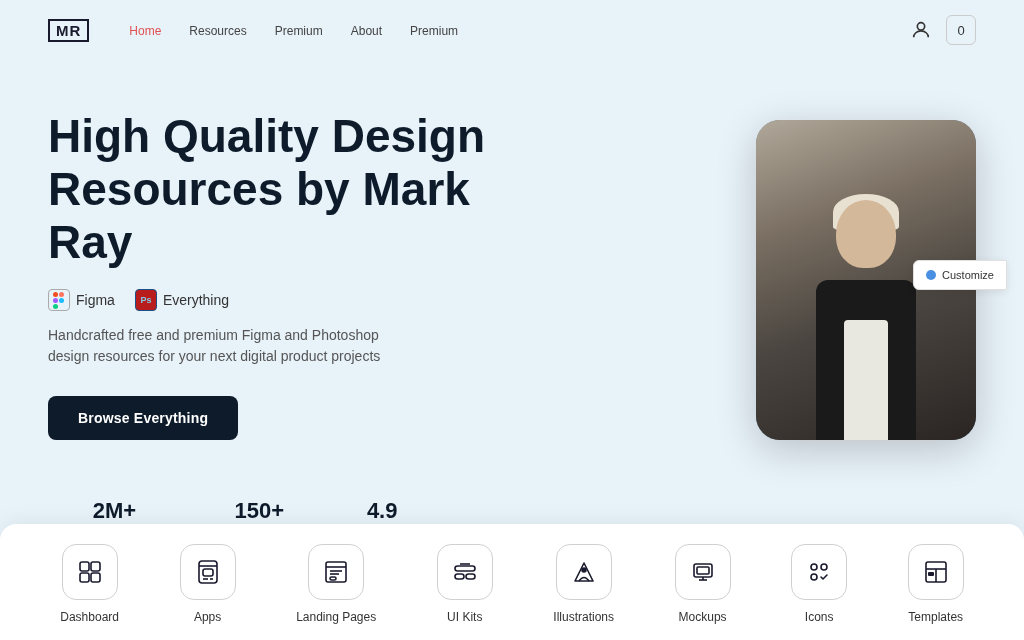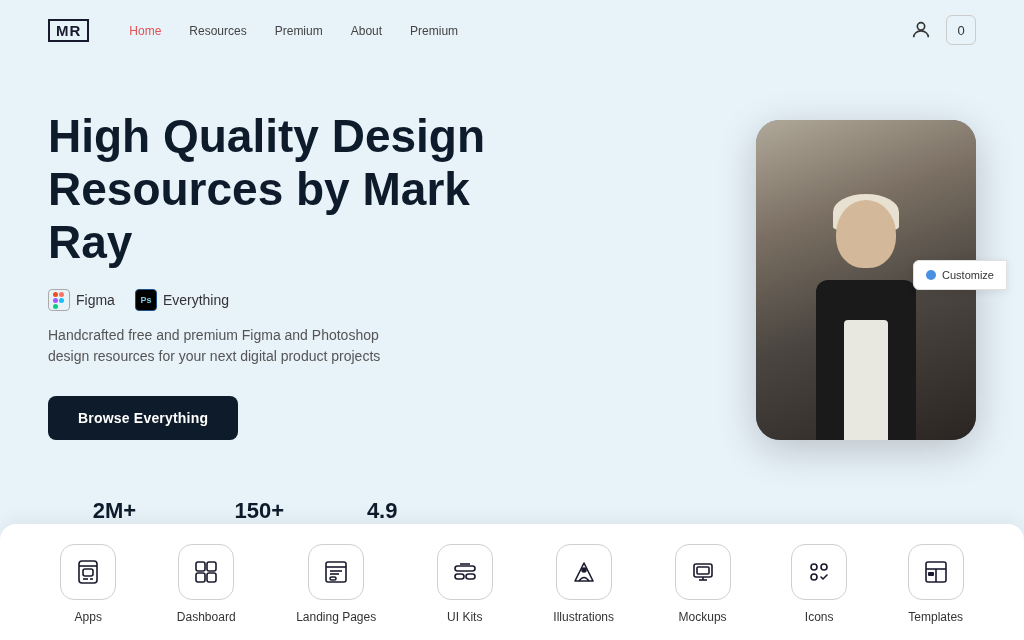--- a/index.html
+++ b/index.html
@@ -108,21 +108,21 @@
       border: 1.5px solid #aaa;
       border-radius: 4px;
       display: flex;
       align-items: center;
       justify-content: center;
       font-size: 10px;
       font-weight: 700;
       color: #555;
     }
     .tool-icon.ps {
-      background: #000000;
+      background: #b91c1c;
       color: #7ec8e3;
       border-color: #1c4e8a;
       font-size: 9px;
     }
     .tool-icon.figma-icon {
       font-size: 8px;
       color: #f24e1e;
     }
     .hero-desc {
       font-size: 14px;
@@ -377,45 +377,45 @@
 <div class="customize-btn">
   <div class="customize-dot"></div>
   <span>Customize</span>
 </div>
 
 <div class="categories-strip">
 
   <div class="cat-item">
     <div class="cat-icon-box">
       <svg viewBox="0 0 26 26" fill="none" stroke="#1a1a2e" stroke-width="1.6">
+        <rect x="3" y="3" width="9" height="9" rx="2"></rect>
+        <rect x="14" y="3" width="9" height="9" rx="2"></rect>
+        <rect x="3" y="14" width="9" height="9" rx="2"></rect>
+        <rect x="14" y="14" width="9" height="9" rx="2"></rect>
+      </svg>
+    </div>
+    <span class="cat-label">Dashboard</span>
+  </div>
+
+  <div class="cat-item">
+    <div class="cat-icon-box">
+      <svg viewBox="0 0 26 26" fill="none" stroke="#1a1a2e" stroke-width="1.6">
         <rect x="4" y="2" width="18" height="22" rx="3"></rect>
         <line x1="4" y1="7" x2="22" y2="7"></line>
         <rect x="8" y="10" width="10" height="7" rx="2"></rect>
         <line x1="8" y1="20" x2="13" y2="20"></line>
         <line x1="15" y1="20" x2="18" y2="20"></line>
       </svg>
     </div>
     <span class="cat-label">Apps</span>
   </div>
 
   <div class="cat-item">
     <div class="cat-icon-box">
       <svg viewBox="0 0 26 26" fill="none" stroke="#1a1a2e" stroke-width="1.6">
-        <rect x="3" y="3" width="9" height="9" rx="2"></rect>
-        <rect x="14" y="3" width="9" height="9" rx="2"></rect>
-        <rect x="3" y="14" width="9" height="9" rx="2"></rect>
-        <rect x="14" y="14" width="9" height="9" rx="2"></rect>
-      </svg>
-    </div>
-    <span class="cat-label">Dashboard</span>
-  </div>
-
-  <div class="cat-item">
-    <div class="cat-icon-box">
-      <svg viewBox="0 0 26 26" fill="none" stroke="#1a1a2e" stroke-width="1.6">
         <rect x="3" y="3" width="20" height="20" rx="2"></rect>
         <line x1="3" y1="8" x2="23" y2="8"></line>
         <line x1="7" y1="12" x2="19" y2="12"></line>
         <line x1="7" y1="15" x2="16" y2="15"></line>
         <rect x="7" y="18" width="6" height="3" rx="1.5"></rect>
       </svg>
     </div>
     <span class="cat-label">Landing Pages</span>
   </div>
 

